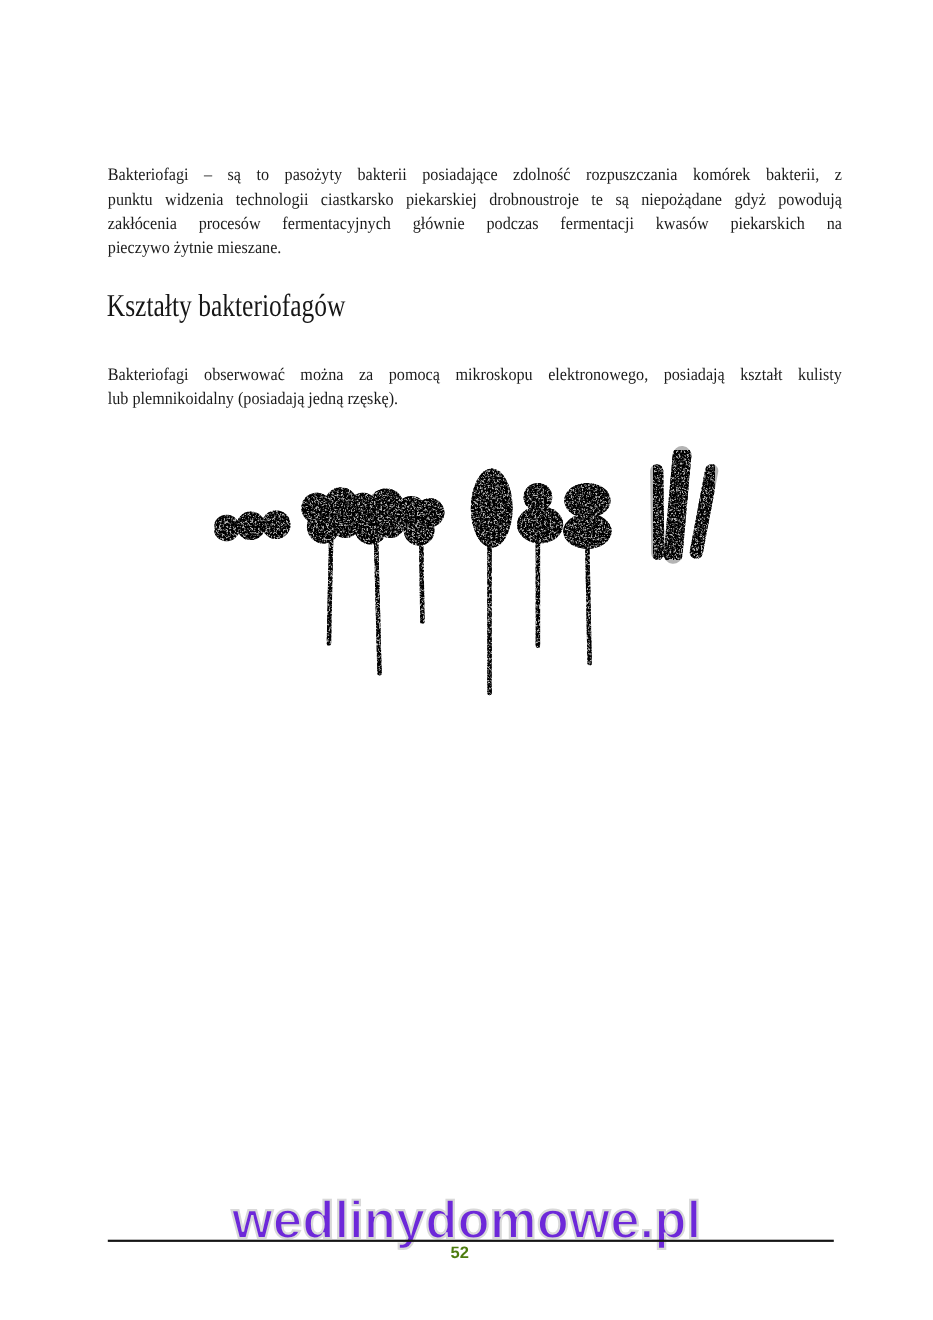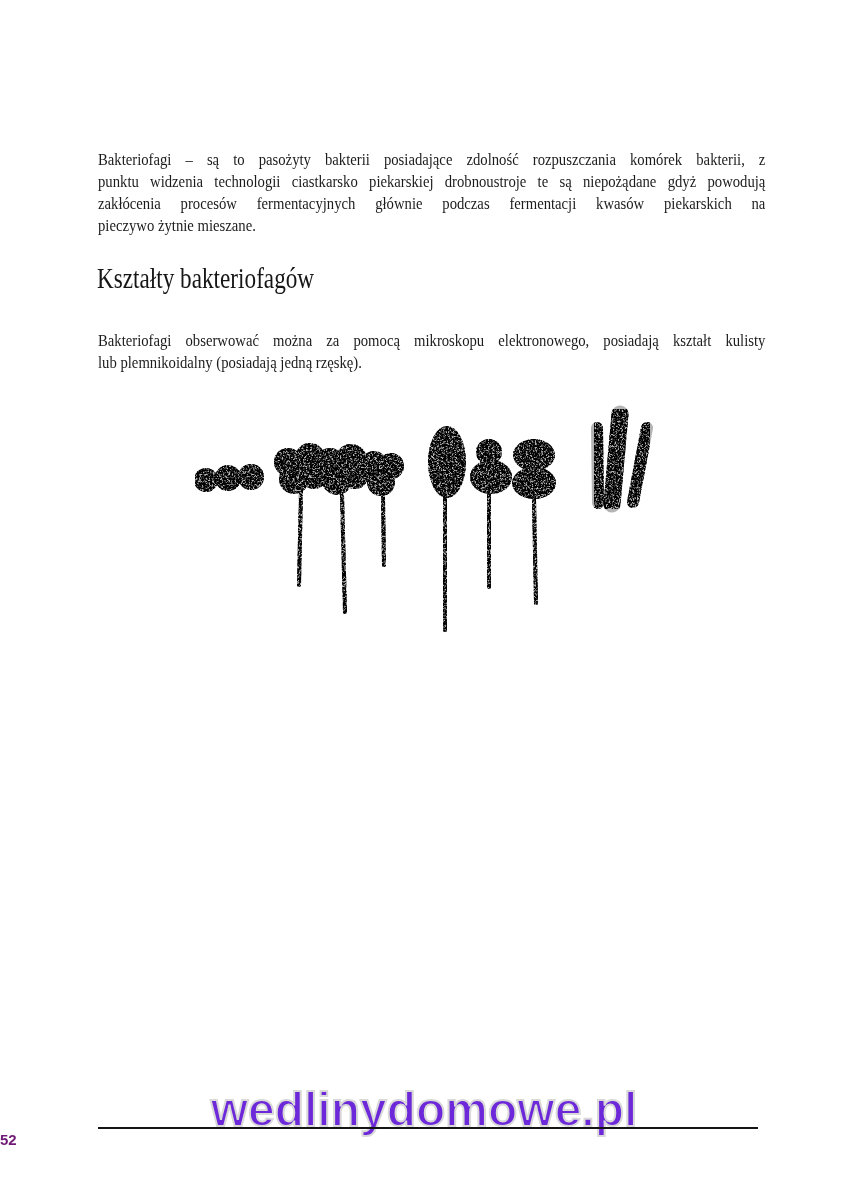--- a/index.html
+++ b/index.html
@@ -31,23 +31,23 @@
     position:absolute; top:1074px; left:424px; transform:translateX(-50%);
     font-family:"Liberation Sans", sans-serif; font-weight:700;
     font-size:48px; line-height:72px; white-space:nowrap;
     color:#6d28d9; -webkit-text-stroke:2px #d9d9d9;
   }
   .footer-rule {
     position:absolute; top:1127px; left:98px; width:660px; height:2px;
     background:#151515;
   }
   .page-number {
-    position:absolute; top:1131px; left:0; width:836px; text-align:left;
+    position:absolute; top:1131px; left:0; width:836px; text-align:center;
     font-family:"Liberation Sans", sans-serif; font-weight:700;
-    font-size:15px; color:#701a75;
+    font-size:15px; color:#4d7c0f;
   }
 </style>
 </head>
 <body>
 
 <div class="page">
 
   <p class="body-par" id="para1">
     <span class="jline" style="display:block">Bakteriofagi – są to pasożyty bakterii posiadające zdolność rozpuszczania komórek bakterii, z</span>
     <span class="jline" style="display:block">punktu widzenia technologii ciastkarsko piekarskiej drobnoustroje te są niepożądane gdyż powodują</span>

